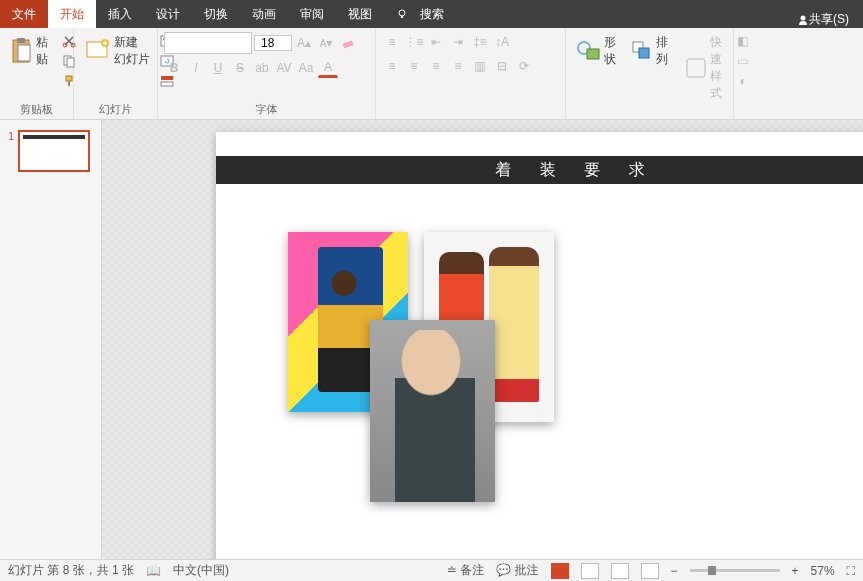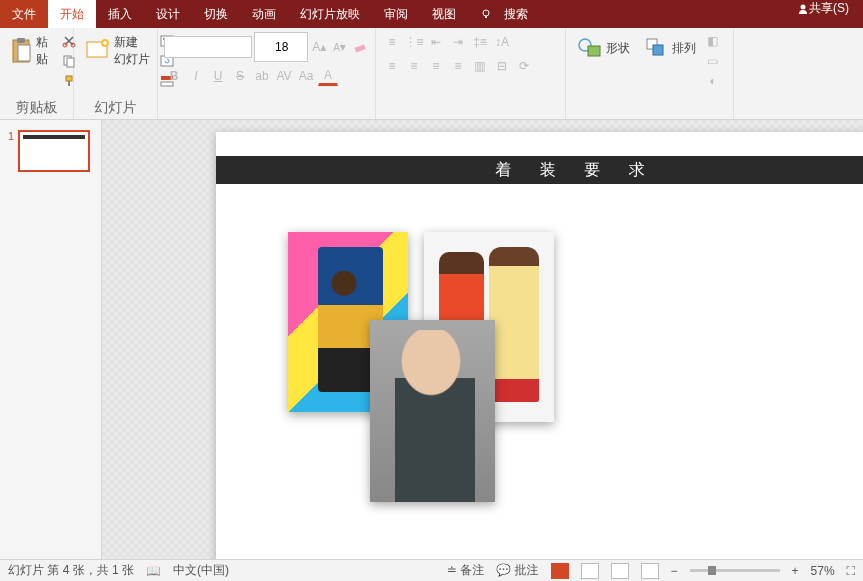--- a/index.html
+++ b/index.html
@@ -1,32 +1,32 @@
 <!DOCTYPE html>
 <html><head>
 <meta charset="utf-8">
 <style>
 *{margin:0;padding:0;box-sizing:border-box;font-family:"Microsoft YaHei",sans-serif;font-size:12px;user-select:none}
 body{width:863px;height:581px;background:#e6e6e6;overflow:hidden;display:flex;flex-direction:column}
-.titlebar{height:28px;background:#7f1d1d;display:flex;align-items:flex-start;color:#fff}
+.titlebar{height:28px;background:#404040;display:flex;align-items:flex-end;color:#fff}
 .tab{padding:0 12px;height:28px;line-height:28px;cursor:pointer}
 .tab.file{background:#b83b1d}
 .tab.active{background:#fff;color:#d24726}
 .share{margin-left:auto;padding:0 14px}
 .ribbon{height:92px;background:#f3f3f3;border-bottom:1px solid #d4d4d4;display:flex}
 .group{border-right:1px solid #e0e0e0;padding:4px 6px 2px;display:flex;flex-direction:column;justify-content:space-between}
-.group-label{text-align:center;color:#666;font-size:14px;padding-top:2px}
+.group-label{text-align:center;color:#666;font-size:11px;padding-top:2px}
 .btns{display:flex;gap:4px;align-items:flex-start}
 .bigbtn{display:flex;flex-direction:row;align-items:center;gap:2px;padding:2px 4px;cursor:pointer;color:#444}
 .bigbtn .ico{width:28px;height:28px;display:flex;align-items:center;justify-content:center}
 .col{display:flex;flex-direction:column;gap:2px}
 .minibtn{width:18px;height:18px;border:1px solid transparent;display:flex;align-items:center;justify-content:center;color:#666;cursor:pointer}
 .fontrow{display:flex;gap:2px;align-items:center;margin-bottom:4px}
 .fontbox{height:22px;border:1px solid #c8c8c8;background:#fff;padding:0 4px;display:flex;align-items:center;min-width:88px;color:#666}
-.sizebox{height:30px;border:1px solid #c8c8c8;background:#fff;padding:0 20px;display:flex;align-items:center;min-width:38px}
+.sizebox{height:16px;border:1px solid #c8c8c8;background:#fff;padding:0 6px;display:flex;align-items:center;min-width:38px}
 .fsbtn{width:20px;height:20px;border:1px solid transparent;display:flex;align-items:center;justify-content:center;color:#555;cursor:pointer}
 .disabled{color:#bbb!important}
 .work{flex:1;display:flex;background:#e6e6e6}
 .thumbs{width:102px;background:#f5f5f5;border-right:1px solid #d4d4d4;padding:10px 8px}
 .thumb-wrap{display:flex;gap:4px}
 .thumb-num{color:#d24726;font-size:11px}
 .thumb{width:72px;height:42px;background:#fff;border:2px solid #d24726;position:relative}
 .thumb-bar{position:absolute;top:3px;left:3px;right:3px;height:4px;background:#333}
 .canvas-area{flex:1;position:relative;overflow:hidden;background:repeating-conic-gradient(#e9e9e9 0 25%,#e2e2e2 0 50%) 0 0/8px 8px}
 .slide{position:absolute;left:114px;top:12px;width:720px;height:540px;background:#fff;box-shadow:0 2px 8px rgba(0,0,0,.25)}
@@ -50,21 +50,20 @@
 </head>
 <body>
 
 <div class="titlebar">
   <div class="tab file">文件</div>
   <div class="tab active">开始</div>
   <div class="tab">插入</div>
   <div class="tab">设计</div>
   <div class="tab">切换</div>
   <div class="tab">动画</div>
-  <div class="tab">幻灯片放映</div>
   <div class="tab">审阅</div>
   <div class="tab">视图</div>
   <div class="tab" style="display:flex;align-items:center;gap:12px">
     <svg width="12" height="12" viewBox="0 0 12 12">
         <circle cx="6" cy="5" r="3" fill="none" stroke="#fff" stroke-width="1"></circle>
         <rect x="5" y="8" width="2" height="2" fill="#fff"></rect>
       </svg>
     <span>搜索</span>
   </div>
   <div class="share" style="display:flex;align-items:center;">
@@ -176,20 +175,21 @@
           </div>
         <div class="fsbtn disabled">
             <s>S</s>
           </div>
         <div class="fsbtn disabled">ab</div>
         <div class="fsbtn disabled">AV</div>
         <div class="fsbtn disabled">Aa</div>
         <div class="fsbtn disabled" style="border-bottom:3px solid #d24726">A</div>
       </div>
     </div>
+    <div class="group-label">字体</div>
   </div>
 
   <div class="group" style="width:190px">
     <div>
       <div class="fontrow">
         <div class="fsbtn disabled">≡</div>
         <div class="fsbtn disabled">⋮≡</div>
         <div class="fsbtn disabled">⇤</div>
         <div class="fsbtn disabled">⇥</div>
         <div class="fsbtn disabled">‡≡</div>
@@ -219,20 +219,28 @@
         <span>形状</span>
       </div>
       <div class="bigbtn">
         <div class="ico">
             <svg width="24" height="24" viewBox="0 0 24 24">
               <rect x="3" y="3" width="10" height="10" fill="#fff" stroke="#888"></rect>
               <rect x="9" y="9" width="10" height="10" fill="#5aa0d8" stroke="#2a6aa0"></rect>
             </svg>
           </div>
         <span>排列</span>
+      </div>
+      <div class="bigbtn disabled">
+        <div class="ico">
+            <svg width="24" height="24" viewBox="0 0 24 24">
+              <rect x="3" y="3" width="18" height="18" rx="3" fill="none" stroke="#ccc" stroke-width="1.5"></rect>
+            </svg>
+          </div>
+        <span>快速样式</span>
       </div>
       <div class="col">
         <div class="minibtn disabled">◧</div>
         <div class="minibtn disabled">▭</div>
         <div class="minibtn disabled">◐</div>
       </div>
     </div>
   </div>
 
 </div>
@@ -250,21 +258,21 @@
     <div class="slide">
       <div class="slide-title">着 装 要 求</div>
       <div class="photo ph1"></div>
       <div class="photo ph2"></div>
       <div class="photo ph3"></div>
     </div>
   </div>
 </div>
 
 <div class="status">
-  <span>幻灯片 第 4 张，共 1 张</span>
+  <span>幻灯片 第 8 张，共 1 张</span>
   <span>📖</span>
   <span>中文(中国)</span>
   <div class="spacer"></div>
   <span>≐ <span>备注</span></span>
   <span>💬 <span>批注</span></span>
   <div class="viewbtn active"></div>
   <div class="viewbtn"></div>
   <div class="viewbtn"></div>
   <div class="viewbtn"></div>
   <span>−</span>

